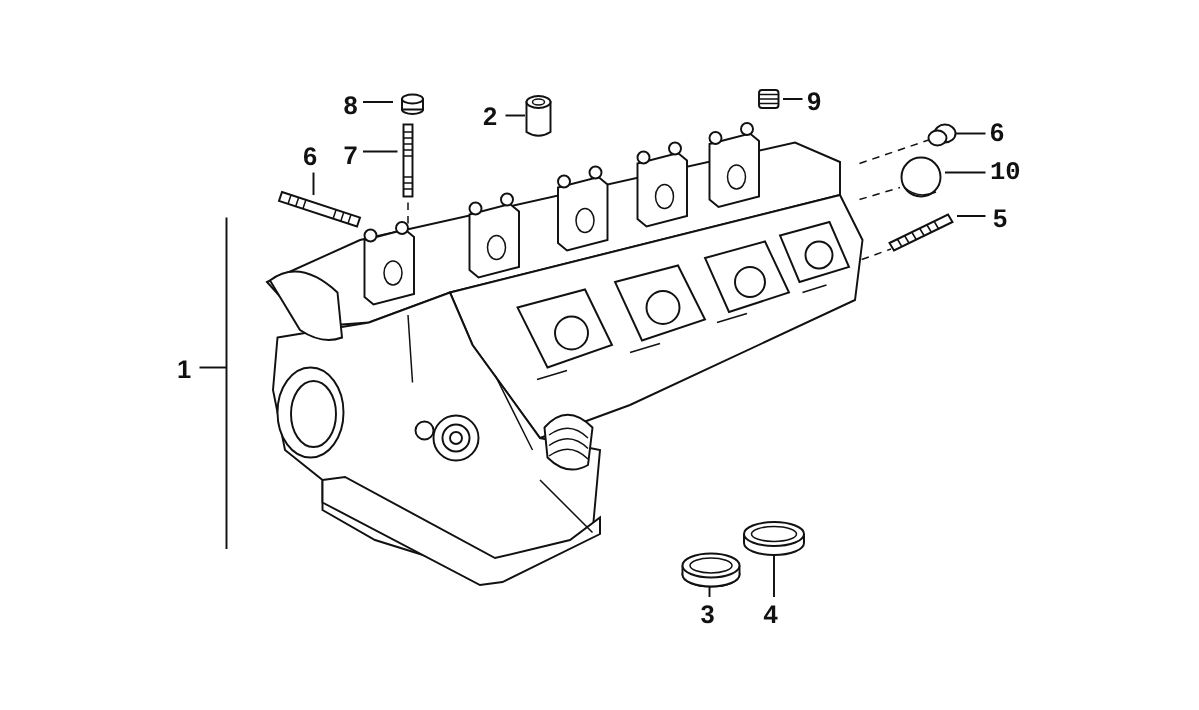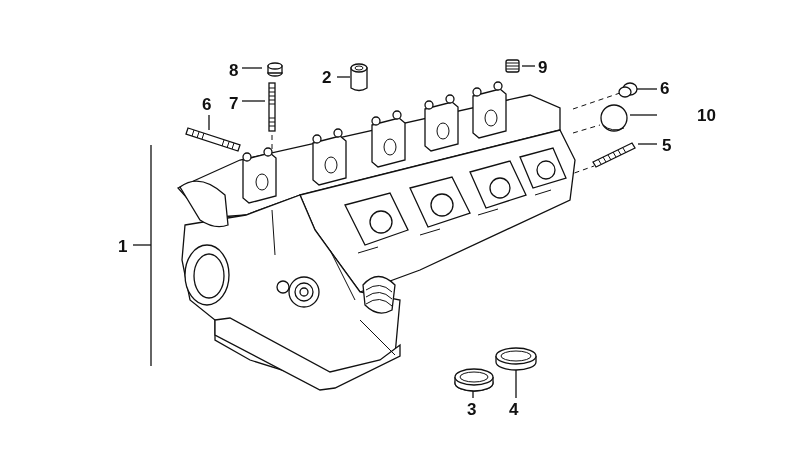--- a/index.html
+++ b/index.html
@@ -156,15 +156,15 @@
 
 <span class="lbl" style="left:118px;top:238px;">1</span>
 <span class="lbl" style="left:322px;top:69px;">2</span>
 <span class="lbl" style="left:467px;top:401px;">3</span>
 <span class="lbl" style="left:509px;top:401px;">4</span>
 <span class="lbl" style="left:662px;top:137px;">5</span>
 <span class="lbl" style="left:202px;top:96px;">6</span>
 <span class="lbl" style="left:229px;top:95px;">7</span>
 <span class="lbl" style="left:229px;top:62px;">8</span>
 <span class="lbl" style="left:538px;top:59px;">9</span>
-<span class="lbl" style="left:697px;top:107px;">10</span>
+<span class="lbl" style="left:660px;top:107px;font-family:Liberation Mono, monospace;">10</span>
 <span class="lbl" style="left:660px;top:80px;">6</span>
 </div>
 
 </body></html>

